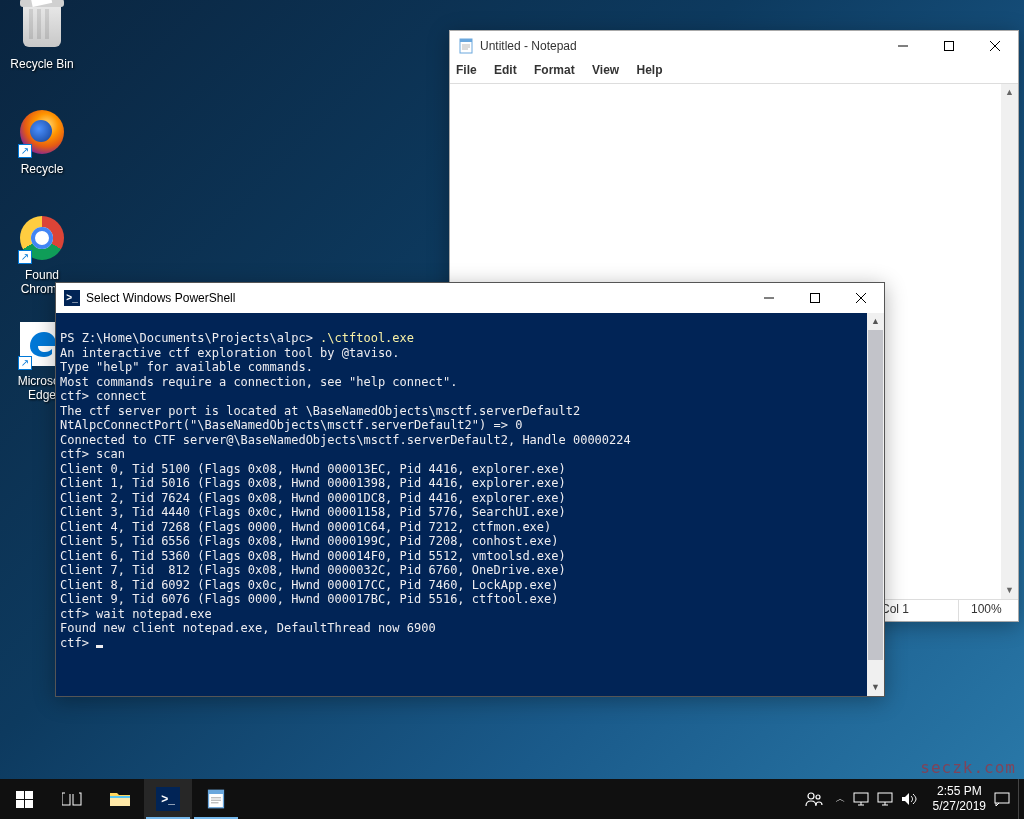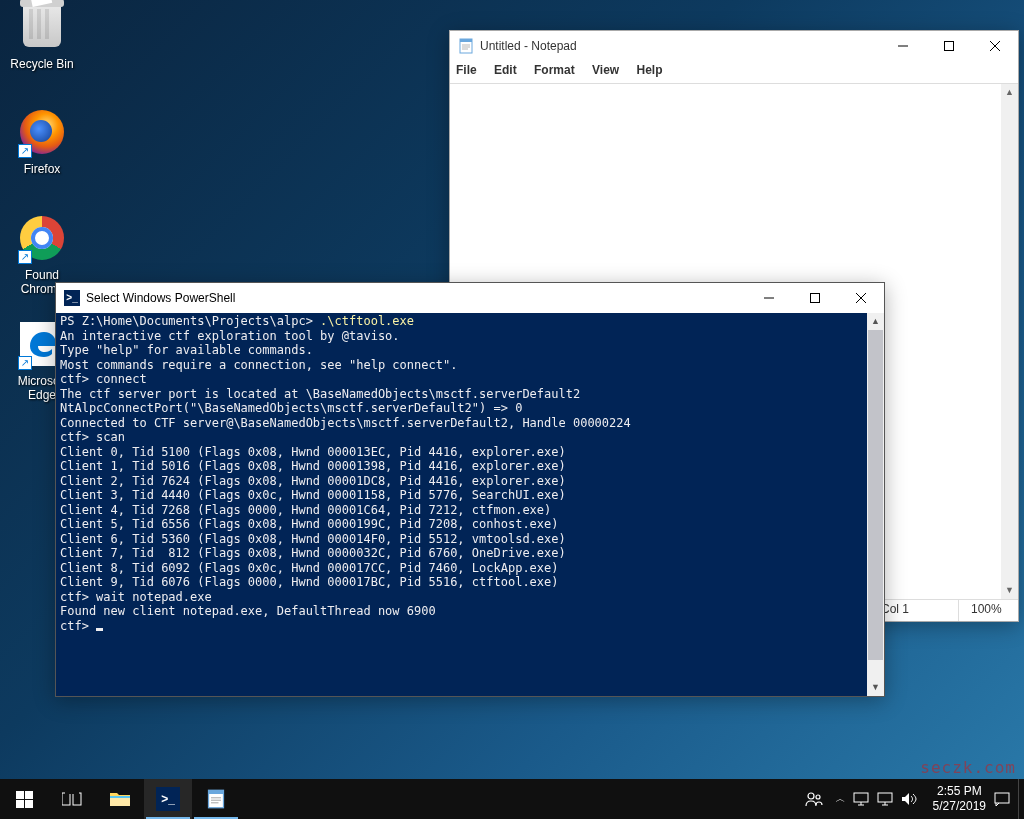--- a/index.html
+++ b/index.html
@@ -42,21 +42,21 @@
 .np-body .sb .arr { height:17px; text-align:center; font-size:9px; color:#666; line-height:17px; }
 .np .status { position:absolute; left:0; right:0; bottom:0; height:22px; border-top:1px solid #ddd; display:flex; font-size:12px; color:#333; }
 .np .status .cell { border-left:1px solid #ddd; padding:2px 12px; }
 .np .status .grow { flex:1; }
 
 
 .ps { left:55px; top:282px; width:830px; height:415px; border:1px solid #555; background:#fff; }
 .ps .titlebar { background:#fff; color:#000; }
 .ps .psicon { width:16px;height:16px;background:#012456;color:#fff;font-size:10px;font-weight:bold;text-align:center;line-height:16px;margin-right:6px; }
 .ps-body { position:absolute; top:30px; left:0; right:0; bottom:0; background:#012456; }
-.ps-body pre { color:#eeedf0; font-family: Consolas, "Lucida Console", monospace; font-size:12px; line-height:14.5px; padding:1px 4px; white-space:pre; }
+.ps-body pre { color:#eeedf0; font-family: Consolas, "Lucida Console", monospace; font-size:12px; line-height:14.5px; padding:18px 4px; white-space:pre; }
 .ps-body pre .cmd { color:#f9f1a5; }
 .ps-body .sb { position:absolute; right:0; top:0; bottom:0; width:17px; background:#f0f0f0; }
 .ps-body .sb .thumb { position:absolute; left:1px; right:1px; top:17px; height:330px; background:#c2c3c9; }
 .ps-body .sb .arr { height:17px; text-align:center; font-size:9px; color:#555; line-height:17px; }
 .ps-body .sb .arr.bot { position:absolute; bottom:0; left:0; right:0; }
 .cursor { display:inline-block; width:7px; height:3px; background:#eeedf0; vertical-align: baseline; margin-bottom:-1px; }
 
 
 .taskbar { position:absolute; left:0; right:0; bottom:0; height:40px; background:#101010; display:flex; align-items:stretch; }
 .taskbar .tb { width:48px; display:flex;align-items:center;justify-content:center; color:#fff; position:relative; }
@@ -83,21 +83,21 @@
         <div class="paper"></div>
       </div>
     </div>
   <span>Recycle Bin</span>
 </div>
 <div class="desktop-icon" style="left:4px; top:108px;">
   <div class="ic">
       <div class="ff"></div>
       <div class="shortcut">↗</div>
     </div>
-  <span>Firefox</span>
+  <span>Recycle</span>
 </div>
 <div class="desktop-icon" style="left:4px; top:214px;">
   <div class="ic">
       <div class="gc"></div>
       <div class="shortcut">↗</div>
     </div>
   <span style="white-space:pre-line">Found
 Chrome</span>
 </div>
 <div class="desktop-icon" style="left:4px; top:320px;">

